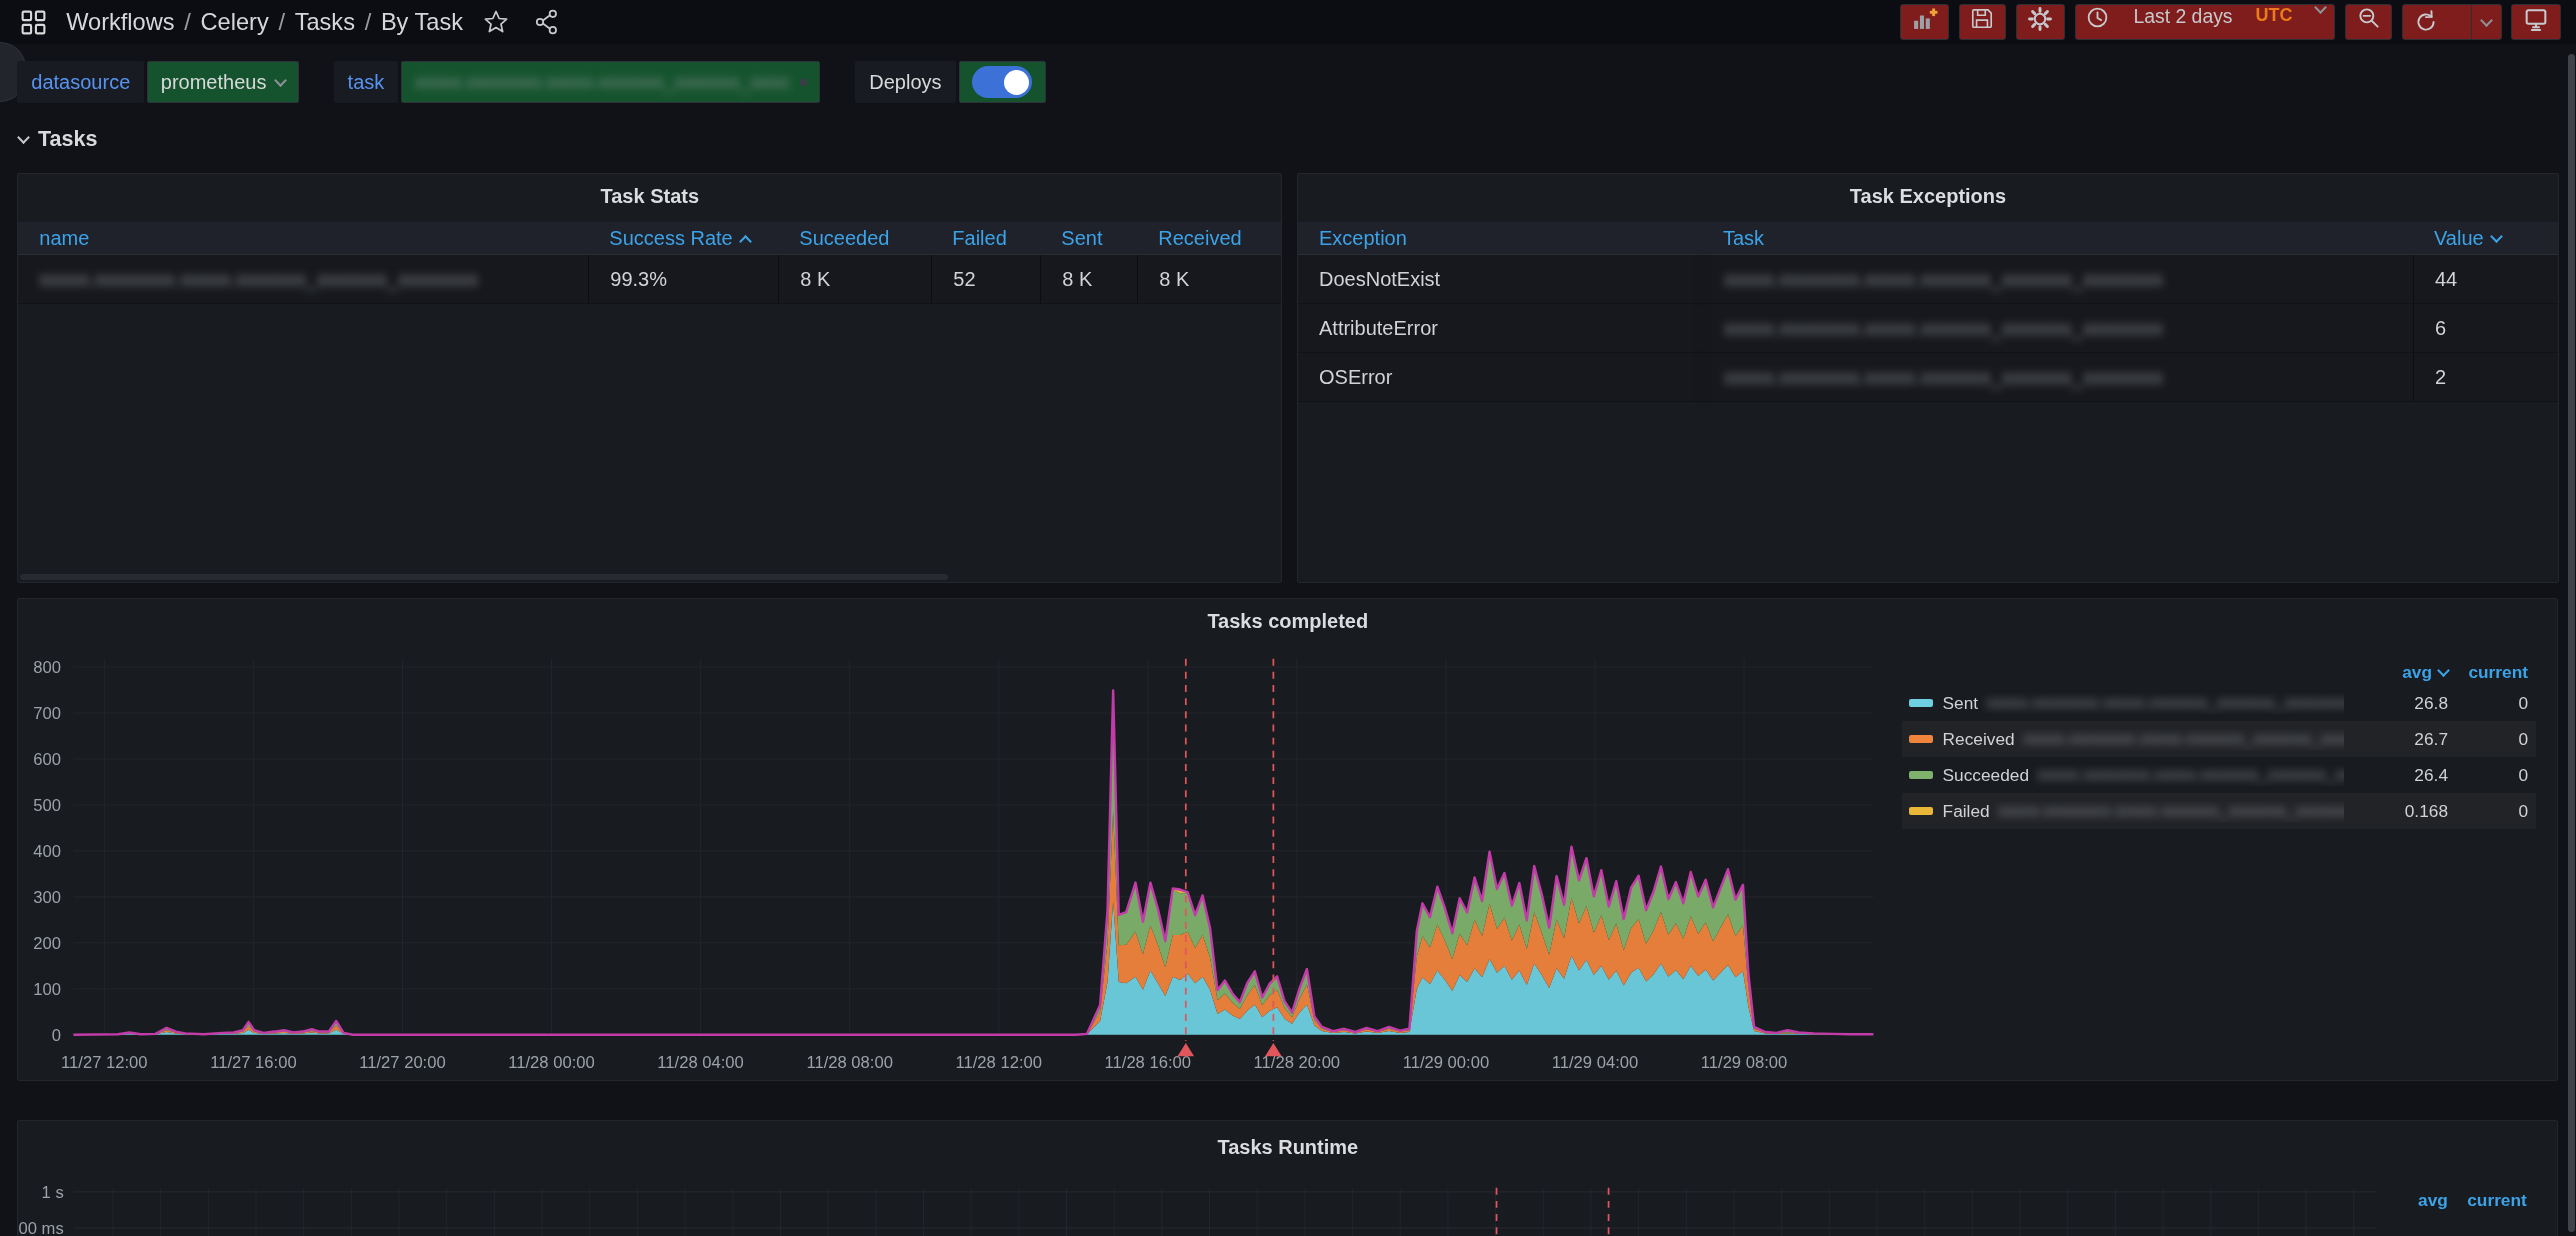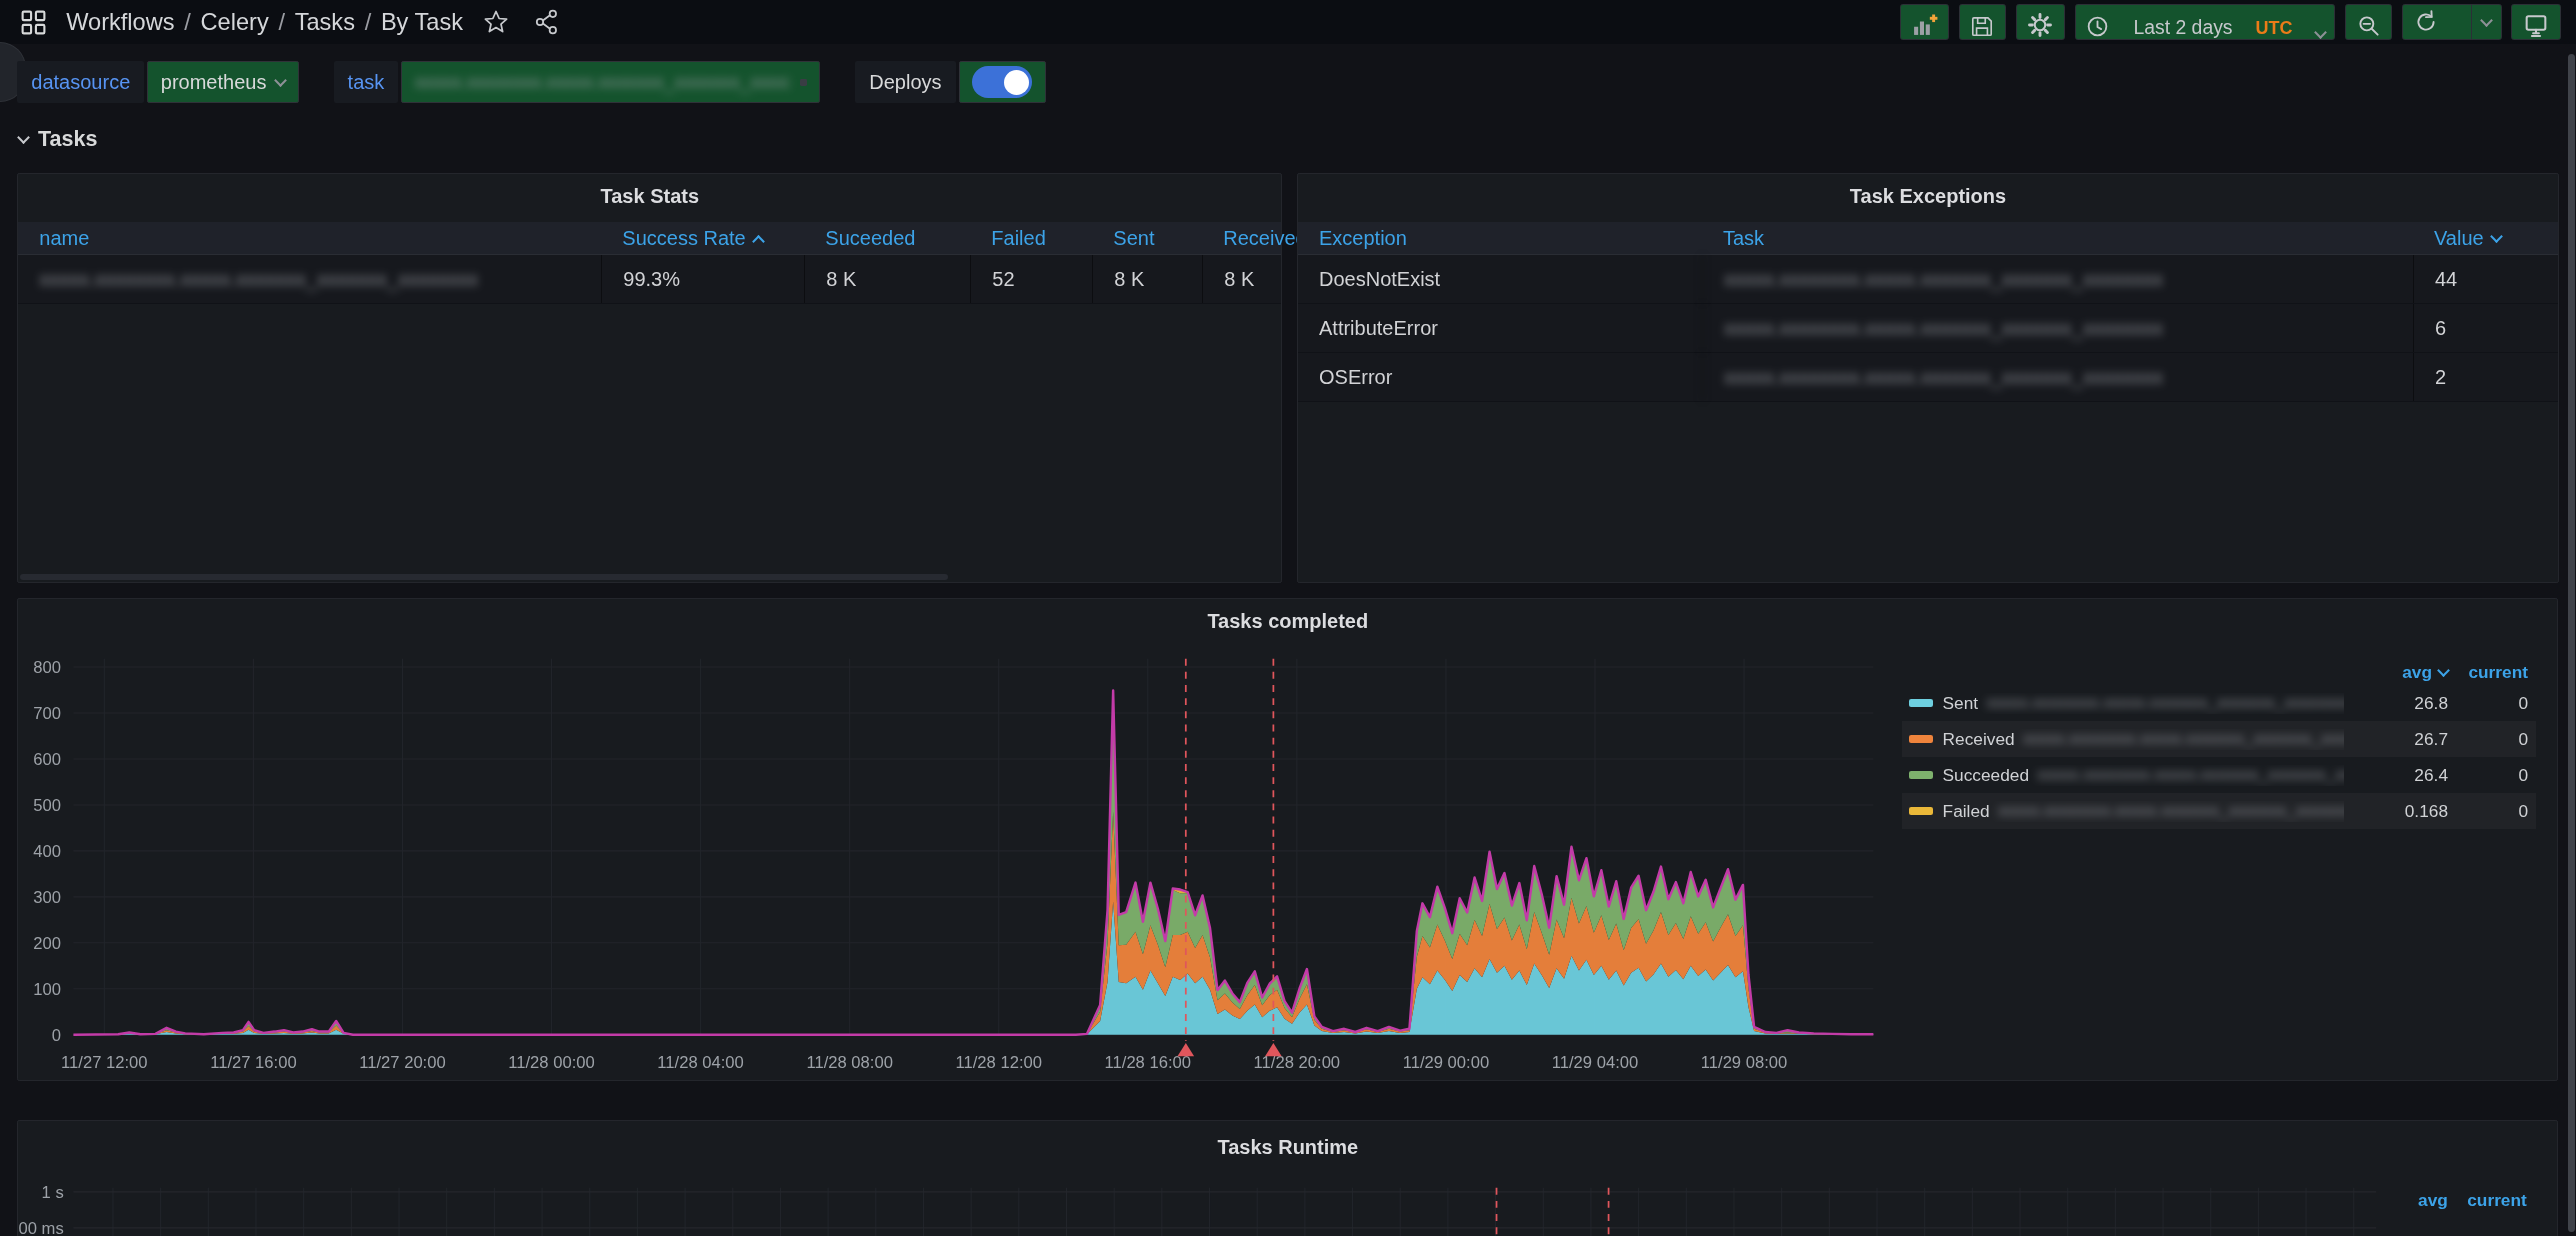--- a/index.html
+++ b/index.html
@@ -7,22 +7,22 @@
   *{box-sizing:border-box;}
 
   
   .navbar{position:absolute;left:0;top:0;width:2576px;height:44px;background:#0b0d12;
     display:flex;align-items:center;justify-content:space-between;padding:0 15.2px;}
   .nav-left{display:flex;align-items:center;gap:15px;}
   .breadcrumb{display:flex;align-items:center;gap:9.7px;font-size:23.6px;color:#d5d7da;}
   .breadcrumb .sep{color:#9b9da3;}
   .nav-icon{display:inline-flex;align-items:center;justify-content:center;width:36px;height:36px;}
   .nav-right{display:flex;align-items:center;gap:9.7px;}
-  .tool-btn{height:36px;background:#14532d;border:1px solid #2c2f36;border-radius:2.8px;
-    display:flex;align-items:flex-end;justify-content:center;padding:0 9.7px;gap:23px;
+  .tool-btn{height:36px;background:#7f1d1d;border:1px solid #2c2f36;border-radius:2.8px;
+    display:flex;align-items:flex-start;justify-content:center;padding:0 9.7px;gap:23px;
     color:#c7c9cd;font-size:19.4px;}
   .tool-btn .utc{color:#eb7b18;font-weight:700;font-size:18px;}
   .split{padding:0;}
   .split .seg{height:100%;display:flex;align-items:center;padding:0 9.7px;}
   .split .seg+.seg{border-left:1px solid #2c2f36;}
 
   
   .submenu{position:absolute;left:17.3px;top:61px;display:flex;align-items:center;gap:35px;height:42px;}
   .chip{display:flex;align-items:stretch;height:42px;gap:3px;}
   .chip .lab{background:#181b21;color:#5794f2;font-size:20px;display:flex;align-items:center;
@@ -43,21 +43,21 @@
   #panel-stats{left:17.3px;top:173px;width:1265px;height:410px;}
   #panel-exceptions{left:1297px;top:173px;width:1262px;height:410px;}
   #panel-completed{left:17.3px;top:598px;width:2541px;height:483px;}
   #panel-runtime{left:17.3px;top:1120px;width:2541px;height:139px;}
   .panel-title{position:absolute;left:0;top:11px;width:100%;text-align:center;font-size:20px;
     font-weight:700;color:#dcdde0;}
 
   
   .tbl{position:absolute;left:0;top:48px;width:100%;}
   .trow{width:100%;}
-  .stats-grid{display:grid;grid-template-columns:570px 190px 153px 109px 97px auto;gap:13px;}
+  .stats-grid{display:grid;grid-template-columns:570px 190px 153px 109px 97px auto;}
   .exc-grid{display:grid;grid-template-columns:404px 711px auto;}
   .thead{background:#1f222a;height:33px;border-bottom:1.4px solid #2a2d34;}
   .th{display:flex;align-items:center;gap:8.3px;padding-left:21px;color:#3ca3e8;font-size:20px;font-weight:500;cursor:pointer;}
   .trow:not(.thead){height:49px;background:#16181d;border-bottom:1.4px solid #101217;}
   .td{display:flex;align-items:center;padding-left:21px;font-size:20px;color:#d2d3d6;overflow:hidden;white-space:nowrap;}
   .td+.td{border-left:1.4px solid #0c0d10;text-align:right;}
 
   .masked{filter:blur(4.2px);color:#9a9da3;opacity:.85;user-select:none;}
 
   .hscroll{position:absolute;left:2.1px;bottom:2.1px;width:928px;height:6.2px;background:#272a31;border-radius:3.5px;}

